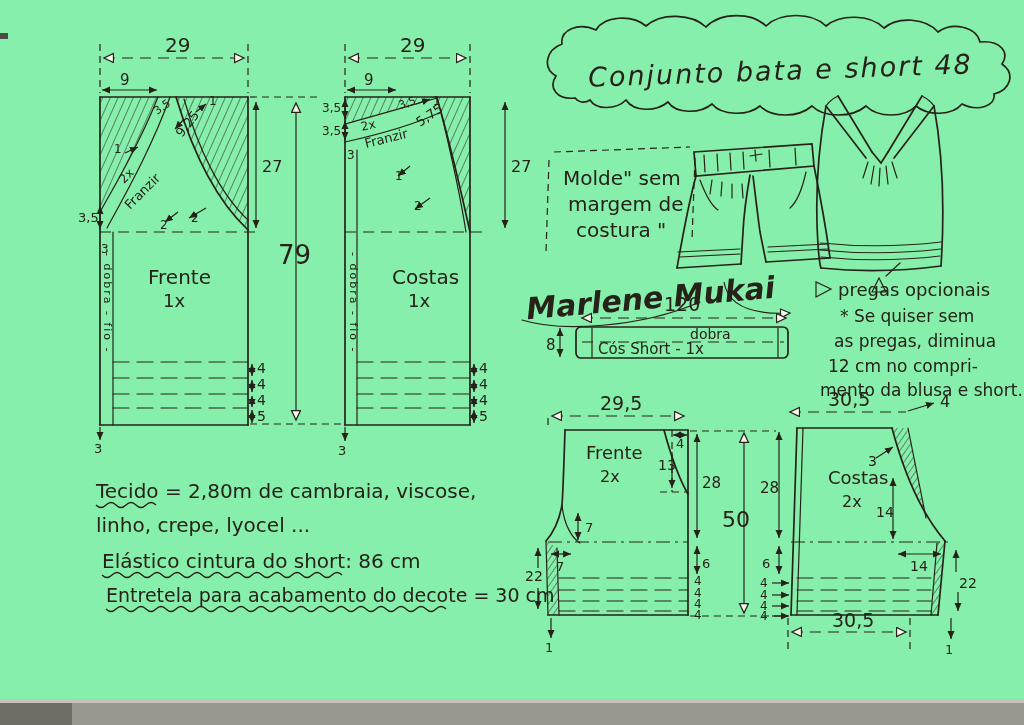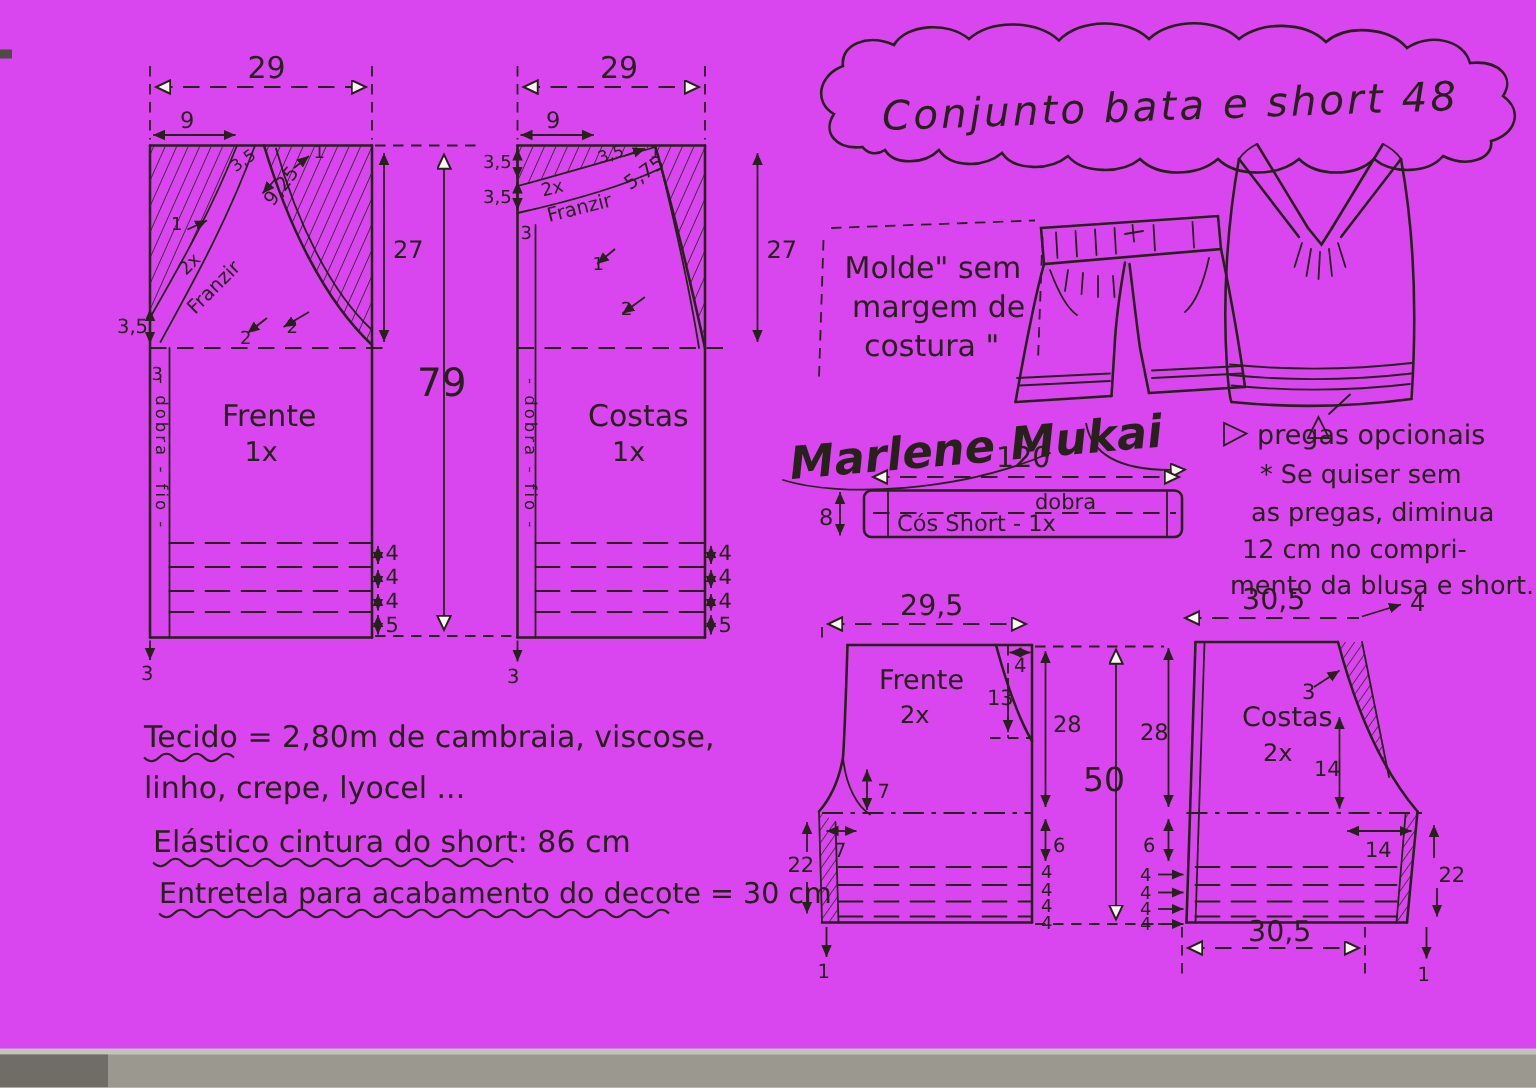--- a/index.html
+++ b/index.html
@@ -1,16 +1,16 @@
 <!DOCTYPE html>
 <html><head>
 <meta charset="utf-8">
 <style>
   html,body{margin:0;padding:0;background:#e8e6e0;}
-  #page{position:relative;width:1024px;height:725px;background:#d946ef;overflow:hidden;}
+  #page{position:relative;width:1024px;height:725px;background:#86efac;overflow:hidden;}
   svg text{font-family:"DejaVu Sans",sans-serif;fill:#262219;}
   .ln{stroke:#262219;stroke-width:1.7;fill:none;stroke-linecap:round;}
   .ln2{stroke:#262219;stroke-width:1.2;fill:none;stroke-linecap:round;}
   .dim{stroke:#262219;stroke-width:1.2;fill:none;}
   .dash{stroke-dasharray:11,7;}
   .dash2{stroke-dasharray:7,5;}
   .dashp{stroke-dasharray:16,8;}
   .dashdot{stroke-dasharray:14,5,3,5;}
   .wavy{stroke:#262219;stroke-width:1.4;fill:none;}
   .t11{font-size:11px;} .t12{font-size:12px;} .t13{font-size:13px;}

